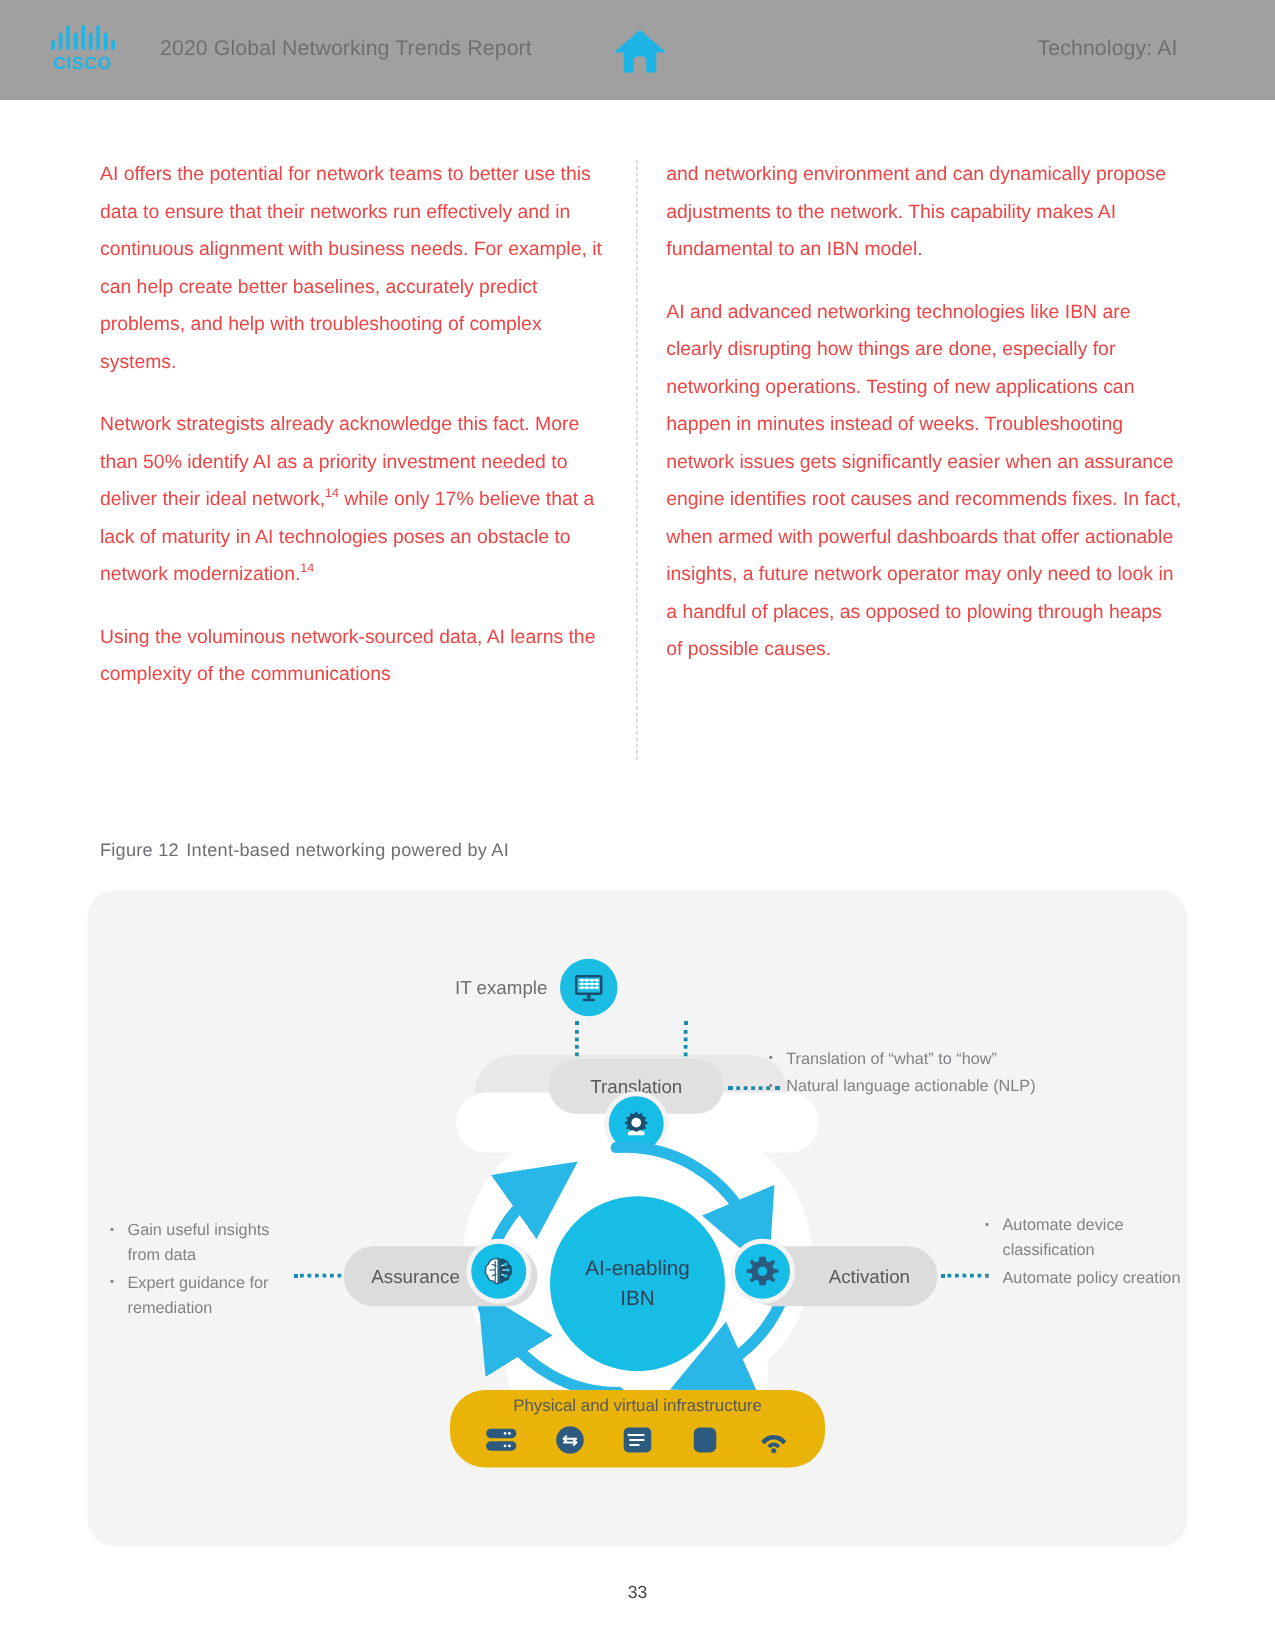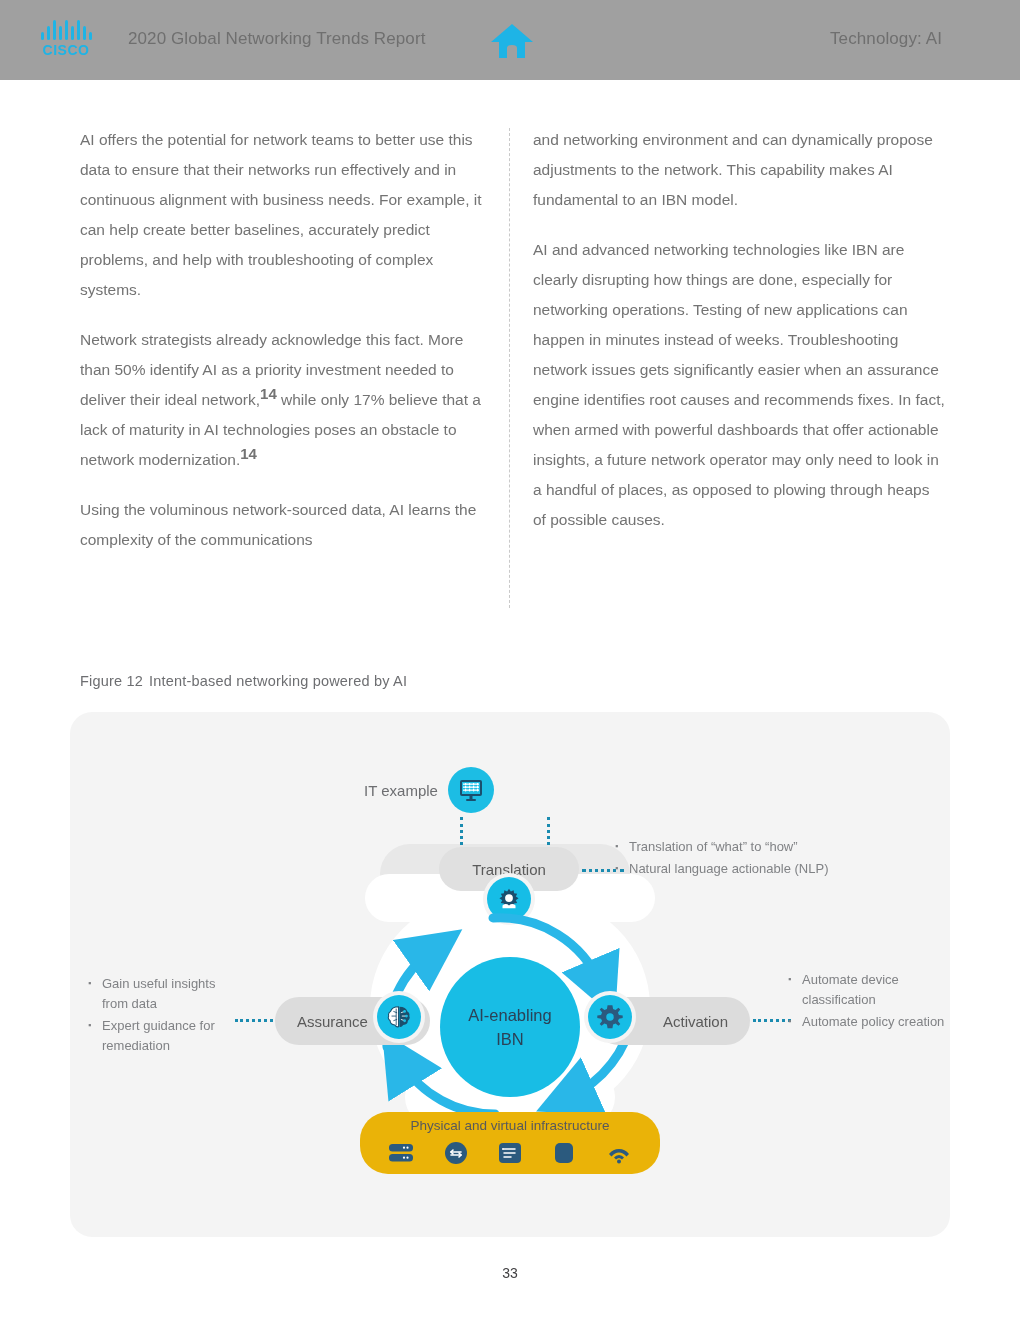--- a/index.html
+++ b/index.html
@@ -30,29 +30,29 @@
     position:absolute; left:128px; top:29px;
     font-size:17px; color:#6f6f6f; font-weight:400; letter-spacing:0.1px;
   }
   .home-icon { position:absolute; left:490px; top:22px; width:44px; height:38px; }
   .header-right {
     position:absolute; right:78px; top:29px;
     font-size:17px; color:#6f6f6f; letter-spacing:0.1px;
   }
 
   
-  .col { position:absolute; font-size:15.5px; line-height:30px; color:#737373; }
+  .col { position:absolute; font-size:15.5px; line-height:30px; color:#ef4444; }
   .col p { margin-bottom:20px; }
   .col-left  { left:80px;  top:125px; width:405px; }
   .col-right { left:533px; top:125px; width:412px; }
   .col-divider {
     position:absolute; left:509px; top:128px; width:1px; height:480px;
     border-left:1px dashed #c9c9c9;
   }
-  sup { font-size:15px; vertical-align:super; line-height:0;font-weight:bold; }
+  sup { font-size:10px; vertical-align:super; line-height:0; }
 
   
   .fig-caption {
     position:absolute; left:80px; top:673px;
     font-size:14.5px; color:#6d6e71; letter-spacing:0.2px;
   }
   .fig-caption .fig-num { font-weight:400; }
   .fig-caption .fig-ttl { margin-left:6px; }
 
   

